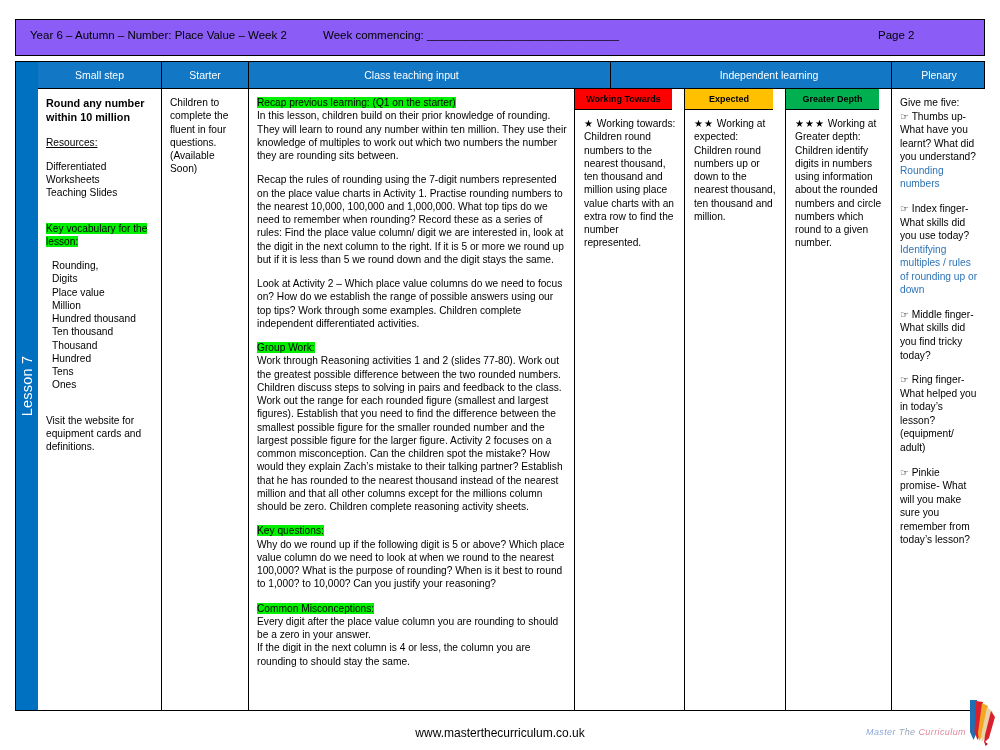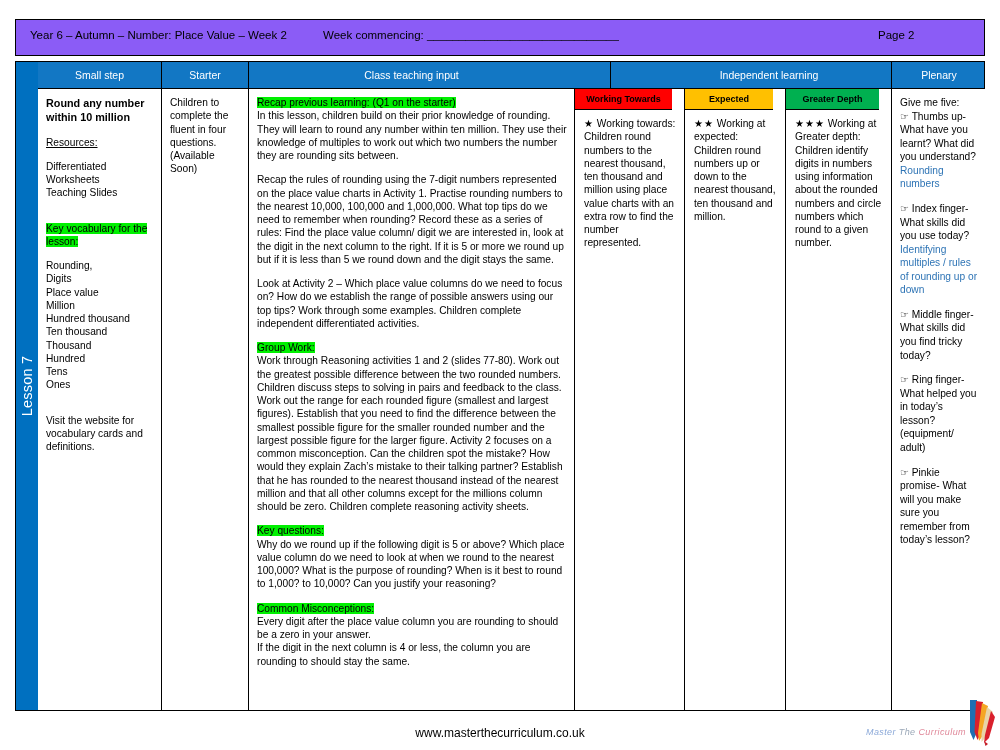--- a/index.html
+++ b/index.html
@@ -108,21 +108,21 @@
 
   .pad { padding: 7px 7px 4px 8px; }
 
   .txt { font-size: 10.2px; line-height: 1.30; color: #000; }
   .gap { height: 11px; }
 
   .bold { font-weight: bold; font-size: 10.8px; line-height: 1.33; }
   .uline { text-decoration: underline; }
   .hl { background: #00F000; display: inline; margin-top: 48px; }
 
-  .vocab-line { font-size: 10.2px; line-height: 1.30; }
+  .vocab-line { font-size: 10.2px; line-height: 1.30; margin-left: 6px; }
 
   
   .sub-hdr {
     position: absolute;
     left: 0; right: 12px; top: 0;
     height: 21px;
     display: flex; align-items: center; justify-content: center;
     font-size: 9px; font-weight: bold; color: #000;
     border-bottom: 1.5px solid #000;
   }
@@ -213,21 +213,21 @@
           <div class="vocab-line">Place value</div>
           <div class="vocab-line">Million</div>
           <div class="vocab-line">Hundred thousand</div>
           <div class="vocab-line">Ten thousand</div>
           <div class="vocab-line">Thousand</div>
           <div class="vocab-line">Hundred</div>
           <div class="vocab-line">Tens</div>
           <div class="vocab-line">Ones</div>
           <div class="gap"></div>
             <div class="gap"></div>
-          <div class="txt">Visit the website for vocabulary cards and definitions.</div>
+          <div class="txt">Visit the website for equipment cards and definitions.</div>
         </div>
       </div>
 
       <div class="bcol" style="left:123px;width:87px;">
         <div class="pad">
           <div class="txt">Children to complete the fluent in four questions. (Available Soon)</div>
         </div>
       </div>
 
       <div class="bcol" style="left:210px;width:326px;">

